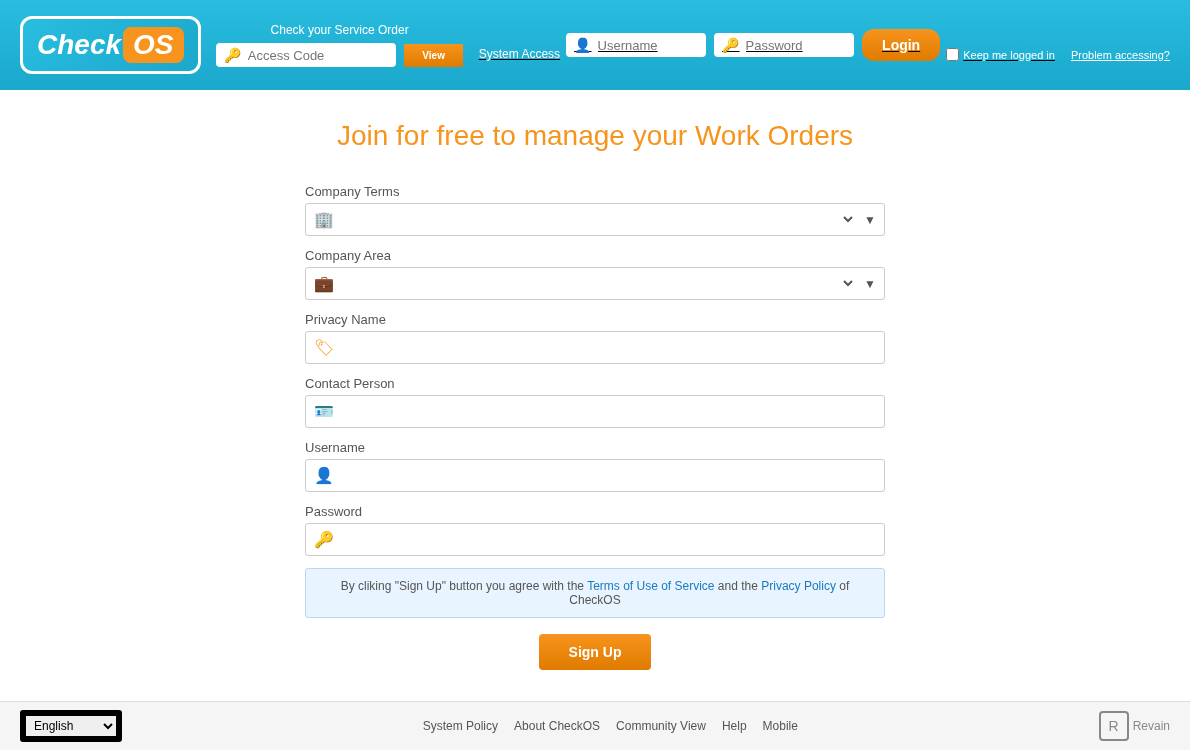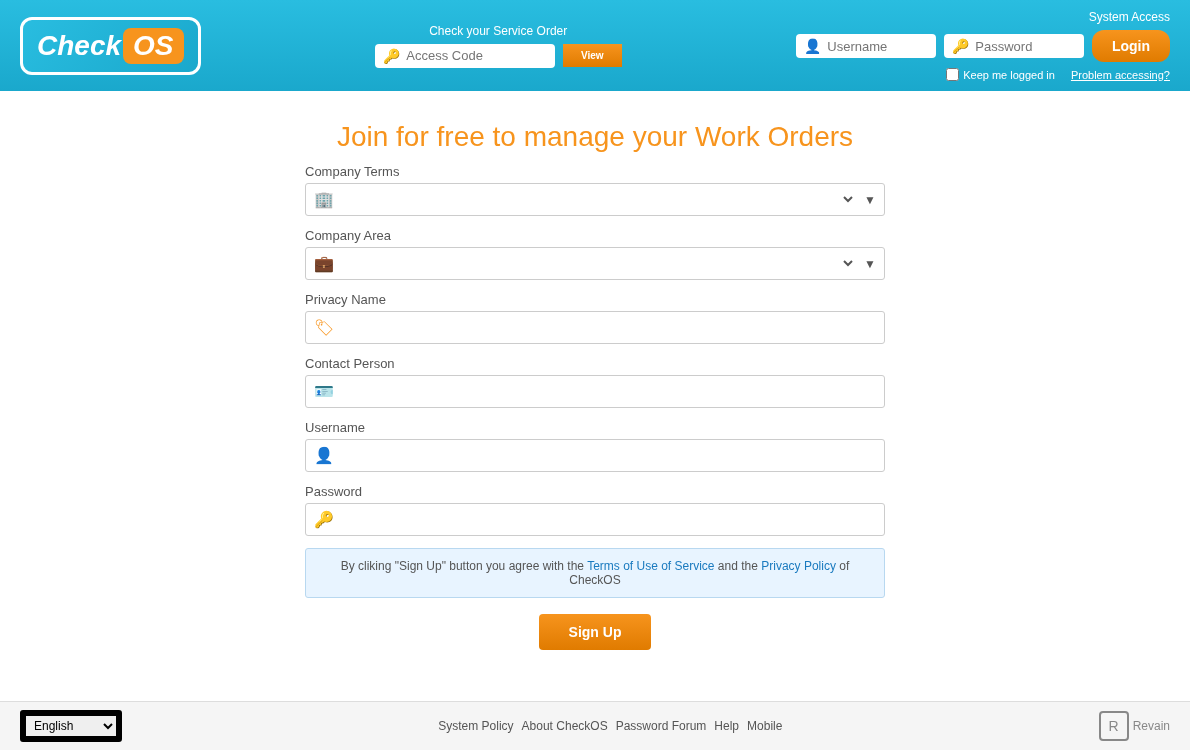--- a/index.html
+++ b/index.html
@@ -81,23 +81,23 @@
       border: none;
       border-radius: 0;
       padding: 6px 18px;
       font-size: 10px;
       cursor: pointer;
       font-weight: bold;
     }
 
     .header-right {
       display: flex;
-      flex-direction: column;
       align-items: flex-end;
       gap: 6px;
+      text-decoration: underline;
     }
     .header-right-label {
       color: #fff;
       font-size: 12px;
     }
     .header-right-inputs {
       display: flex;
       gap: 8px;
       align-items: center;
     }
@@ -150,21 +150,21 @@
       background: #fff;
       padding: 30px 20px;
       display: flex;
       flex-direction: column;
       align-items: center;
     }
     .join-title {
       color: #f7941d;
       font-size: 28px;
       font-weight: normal;
-      margin-bottom: 11px;
+      margin-bottom: 32px;
       text-align: center;
     }
 
     
     .signup-form {
       width: 580px;
       display: flex;
       flex-direction: column;
       gap: 12px;
     }
@@ -274,21 +274,21 @@
     }
     .footer-lang select {
       border: 6px solid #000000;
       border-radius: 3px;
       font-size: 12px;
       padding: 2px 4px;
       cursor: pointer;
     }
     .footer-links {
       display: flex;
-      gap: 8px;
+      gap: 16px;
       align-items: flex-start;
     }
     .footer-link {
       font-size: 12px;
       color: #555;
       text-decoration: none;
       cursor: pointer;
     }
 
     .revain-logo {
@@ -440,21 +440,21 @@
       <option value="en" selected="">English</option>
       <option value="es">Spanish</option>
       <option value="pt">Portuguese</option>
       <option value="fr">French</option>
     </select>
   </div>
 
   <div class="footer-links">
     <a class="footer-link">System Policy</a>
     <a class="footer-link">About CheckOS</a>
-    <a class="footer-link">Password Forum</a>
+    <a class="footer-link">Community View</a>
     <a class="footer-link">Help</a>
     <a class="footer-link">Mobile</a>
   </div>
 
   <div class="revain-logo">
     <div class="revain-icon">R</div>
     <span>Revain</span>
   </div>
 </footer>
 

